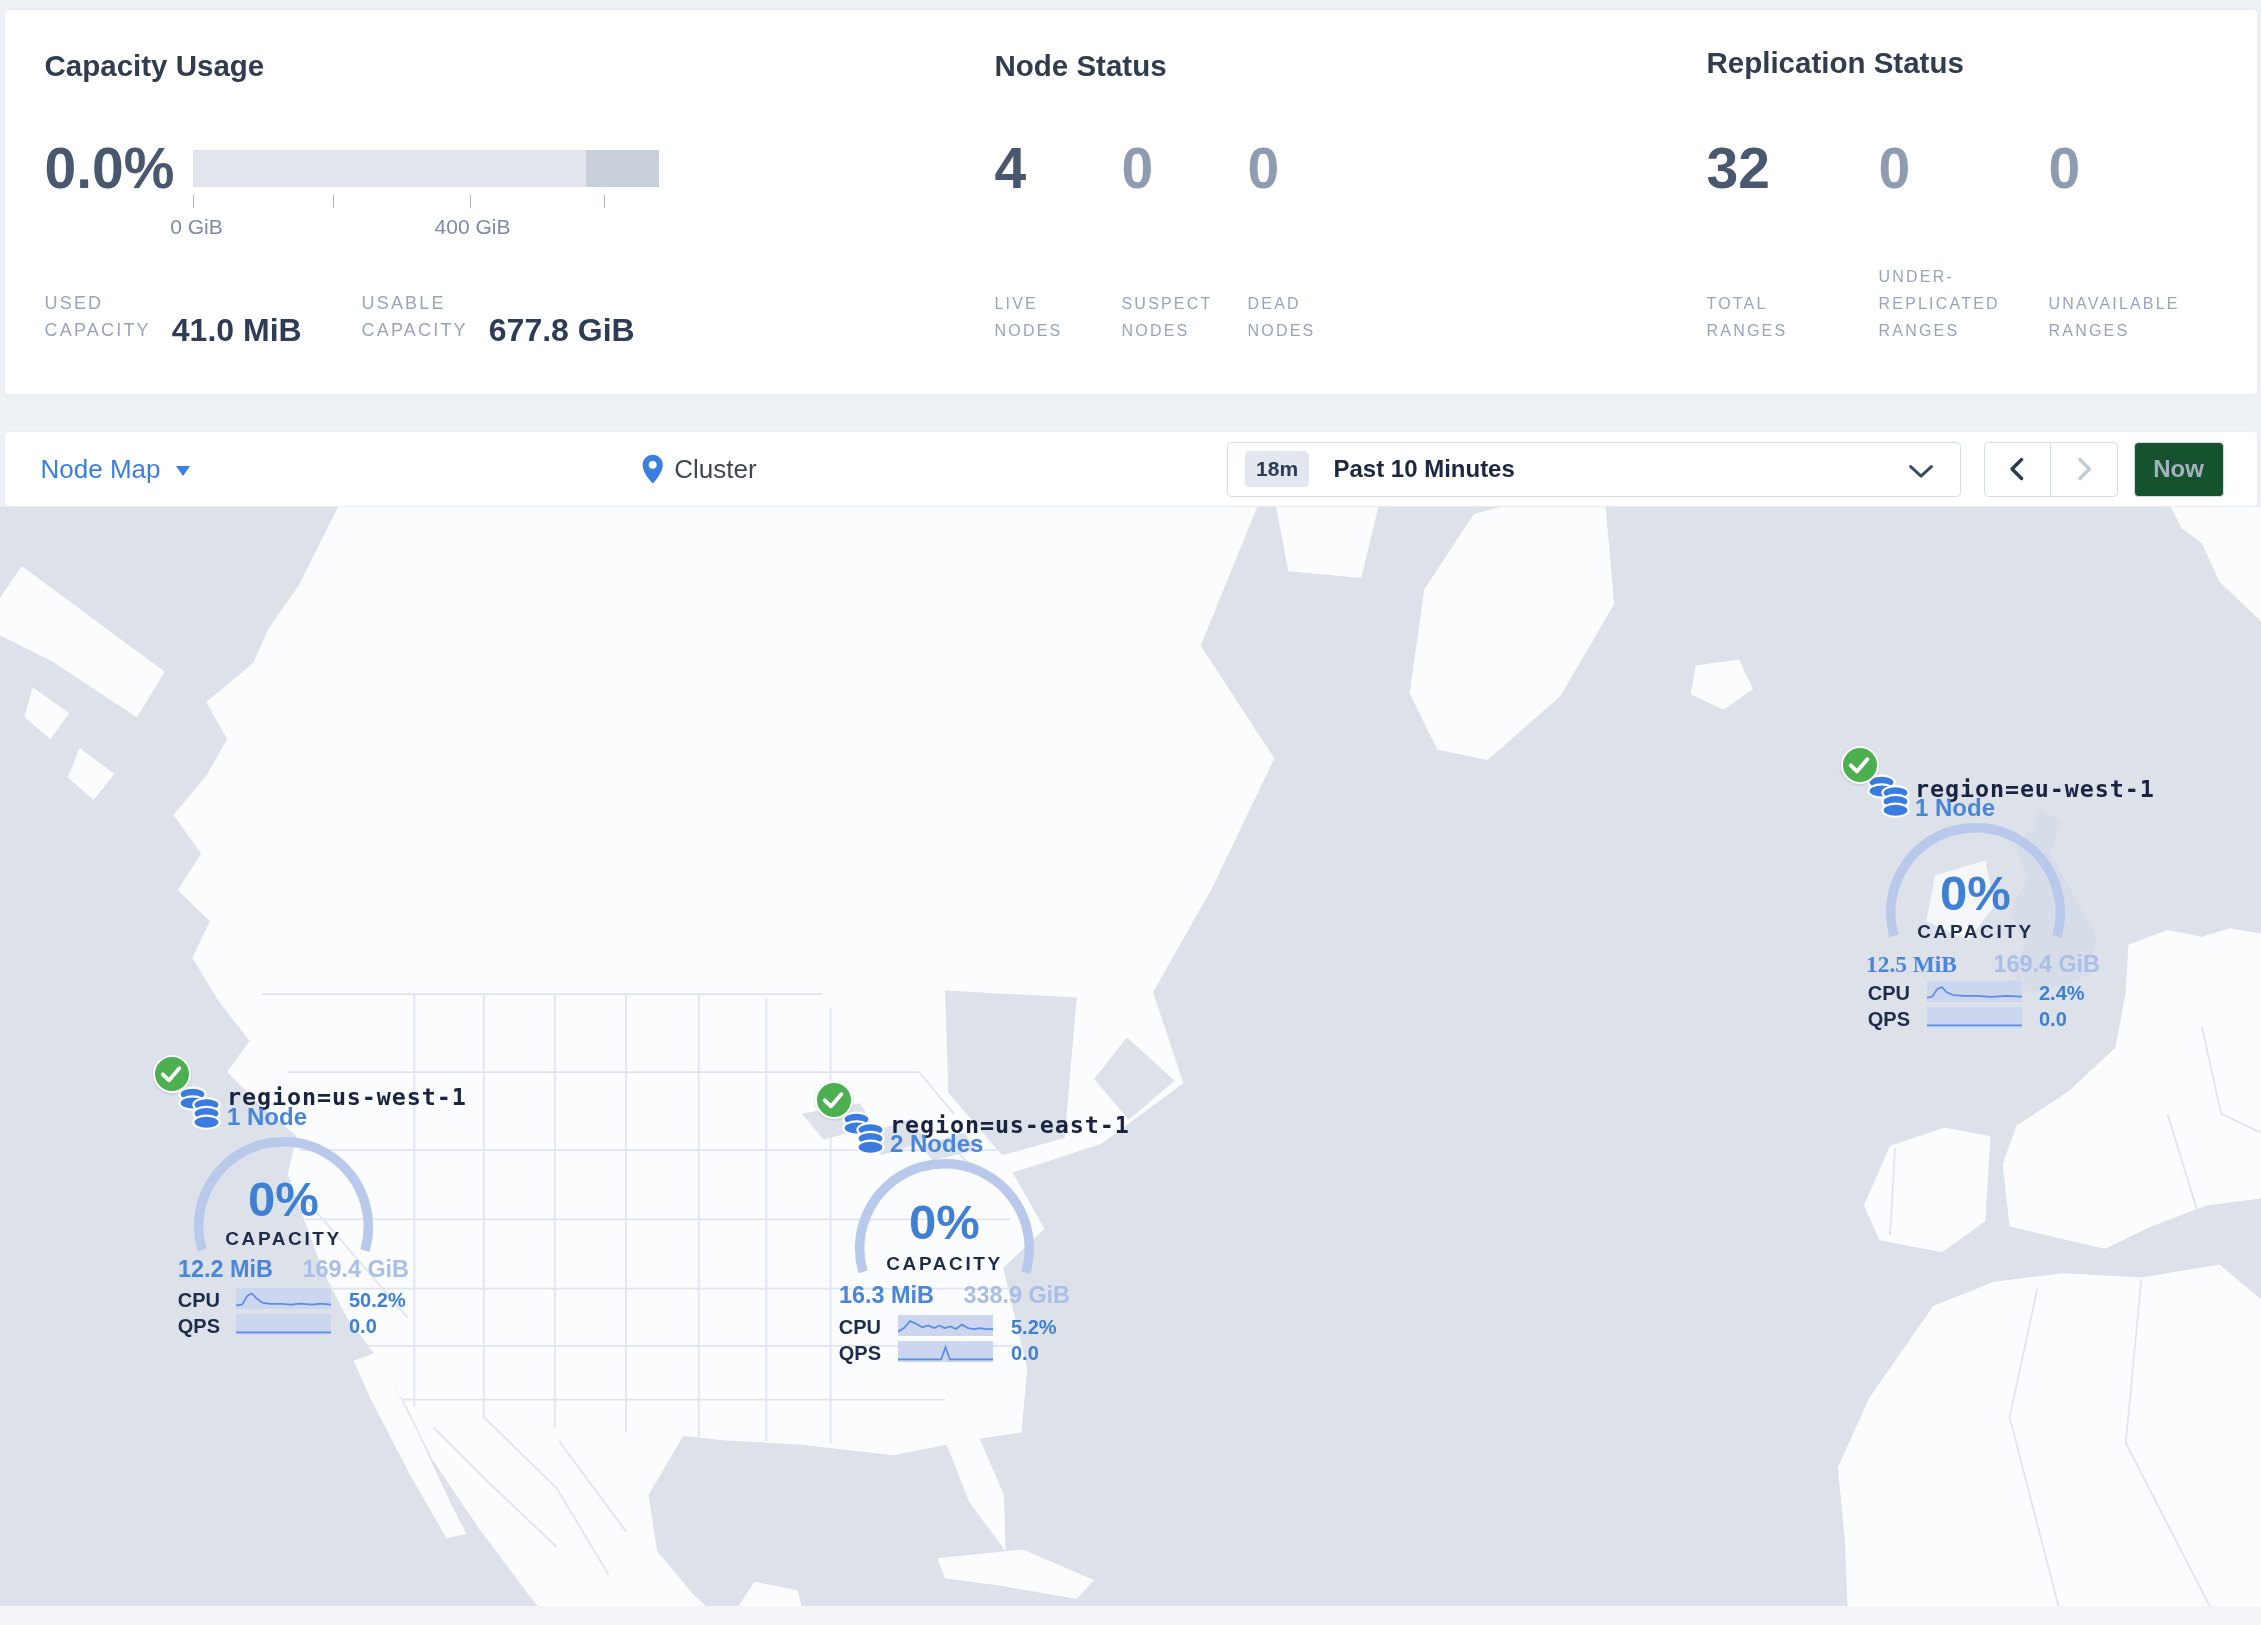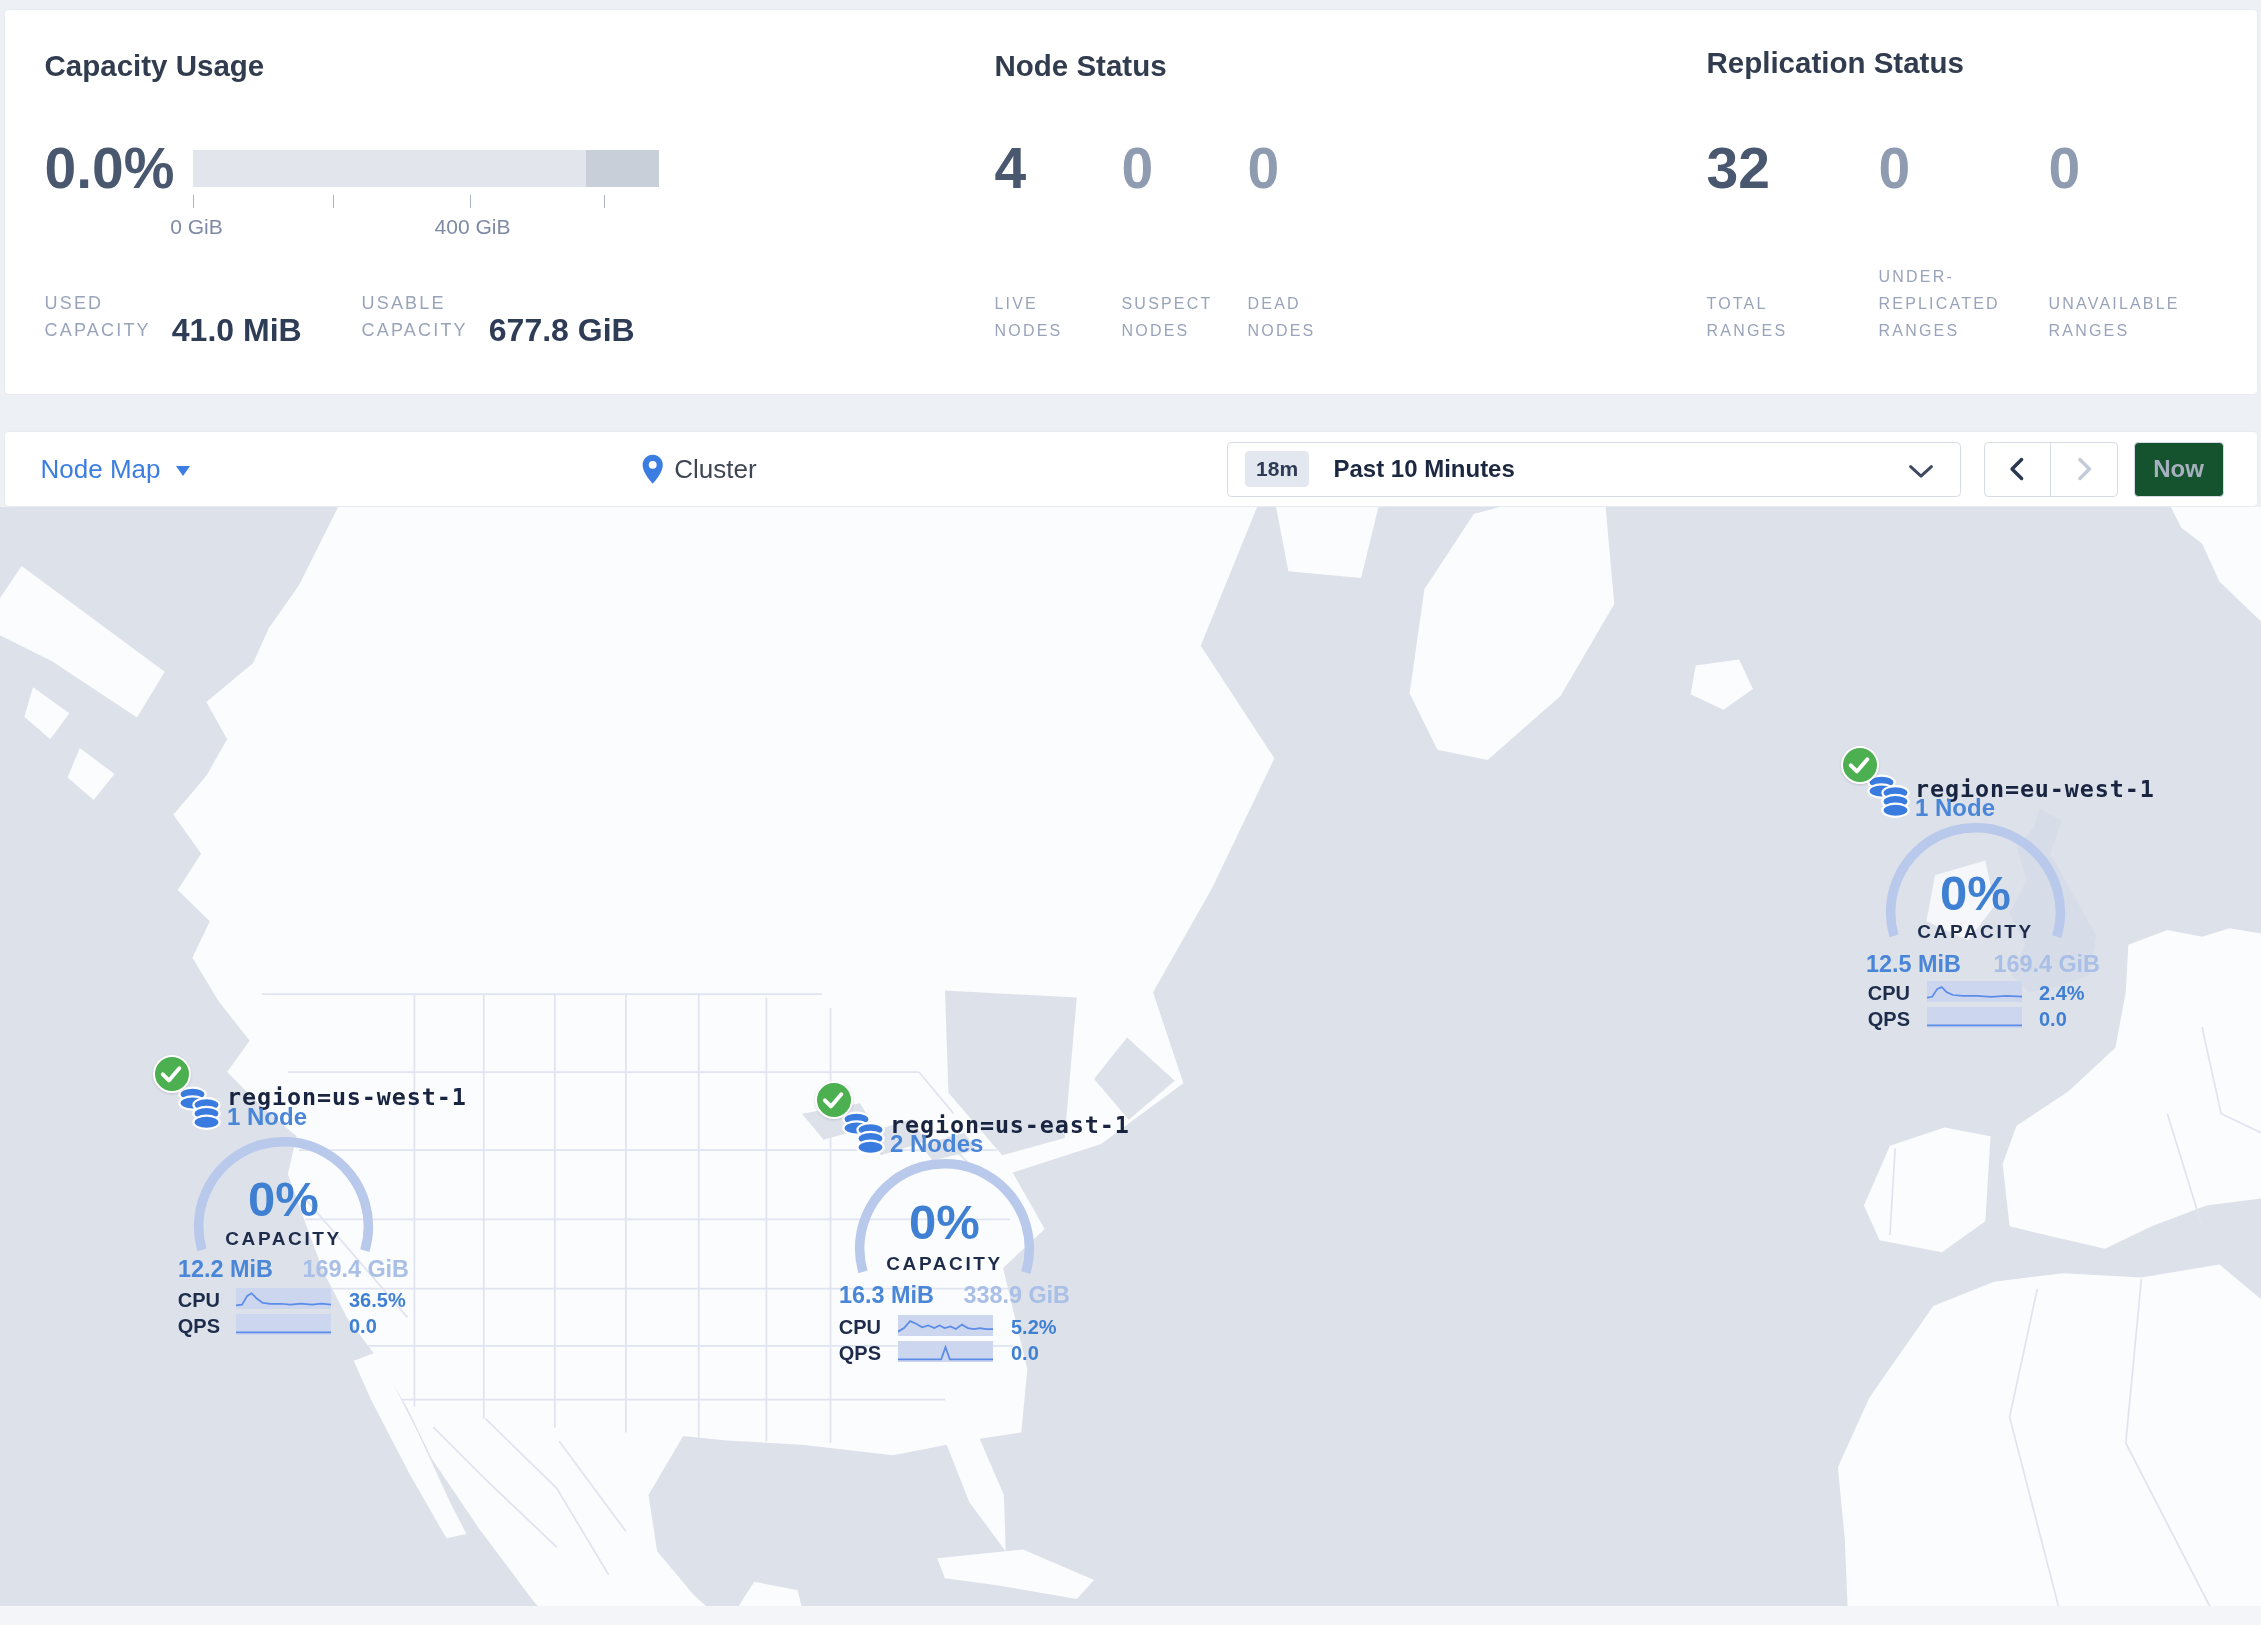--- a/index.html
+++ b/index.html
@@ -267,21 +267,21 @@
     </svg>
     <div class="gauge-pct" style="left:190px; top:668px;">0%</div>
     <div class="gauge-cap" style="left:190px; top:721px;">CAPACITY</div>
     <div class="val-used" style="left:178px; top:749px;">12.2 MiB</div>
     <div class="val-total" style="left:288px; top:749px;">169.4 GiB</div>
     <div class="mrow-label" style="left:165px; top:783px;">CPU</div>
     <svg class="spark" style="left:236px; top:781px;" viewBox="0 0 110 24" preserveAspectRatio="none">
       <rect x="0" y="0" width="110" height="24" fill="#ccd6ee"></rect>
       <polyline fill="none" stroke="#5b8ce8" stroke-width="2" points="0,20 7,19 13,9 18,6 24,12 31,17 40,18 52,18 63,19 75,18 88,19 99,18 110,19"></polyline>
     </svg>
-    <div class="mrow-value" style="left:349px; top:783px;">36.5%</div>
+    <div class="mrow-value" style="left:349px; top:783px;">50.2%</div>
     <div class="mrow-label" style="left:165px; top:809px;">QPS</div>
     <svg class="spark" style="left:236px; top:807px;" viewBox="0 0 110 24" preserveAspectRatio="none">
       <rect x="0" y="0" width="110" height="24" fill="#ccd6ee"></rect>
       <polyline fill="none" stroke="#5b8ce8" stroke-width="2" points="0,21 110,21"></polyline>
     </svg>
     <div class="mrow-value" style="left:349px; top:809px;">0.0</div>
   </div>
 
   <div>
     <div class="check-badge" style="left:815px; top:574px;">
@@ -336,21 +336,21 @@
           <ellipse cx="36" cy="46" rx="15" ry="7.5"></ellipse>
       </g>
     </svg>
     <div class="region-label" style="left:1915px; top:257px;">region=eu-west-1</div>
     <div class="nodes-link" style="left:1915px; top:287px;">1 Node</div>
     <svg class="abs" style="left:1882px; top:312px;" width="187" height="187" viewBox="0 0 216 216">
       <circle cx="108" cy="108" r="98" fill="none" stroke="#b9c9ec" stroke-width="11" stroke-dasharray="363 253" transform="rotate(164 108 108)"></circle>
     </svg>
     <div class="gauge-pct" style="left:1882px; top:362px;">0%</div>
     <div class="gauge-cap" style="left:1882px; top:414px;">CAPACITY</div>
-    <div class="val-used" style="left:1866px; top:444px;">12.5 MiB</div>
+    <div class="val-used" style="left:1866px; top:444px;font-family:Liberation Serif, serif;">12.5 MiB</div>
     <div class="val-total" style="left:1979px; top:444px;">169.4 GiB</div>
     <div class="mrow-label" style="left:1855px; top:476px;">CPU</div>
     <svg class="spark" style="left:1927px; top:474px;" viewBox="0 0 110 24" preserveAspectRatio="none">
       <rect x="0" y="0" width="110" height="24" fill="#ccd6ee"></rect>
       <polyline fill="none" stroke="#5b8ce8" stroke-width="2" points="0,19 6,18 12,9 17,7 23,13 30,16 42,17 58,17 74,18 92,17 110,18"></polyline>
     </svg>
     <div class="mrow-value" style="left:2039px; top:476px;">2.4%</div>
     <div class="mrow-label" style="left:1855px; top:502px;">QPS</div>
     <svg class="spark" style="left:1927px; top:500px;" viewBox="0 0 110 24" preserveAspectRatio="none">
       <rect x="0" y="0" width="110" height="24" fill="#ccd6ee"></rect>

